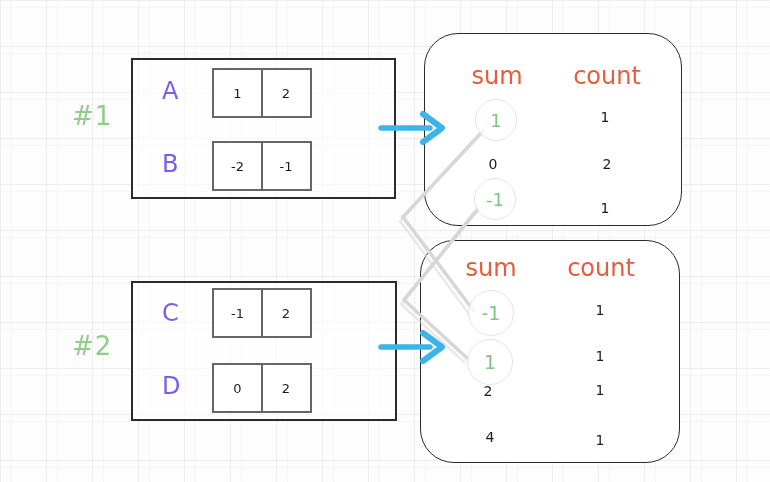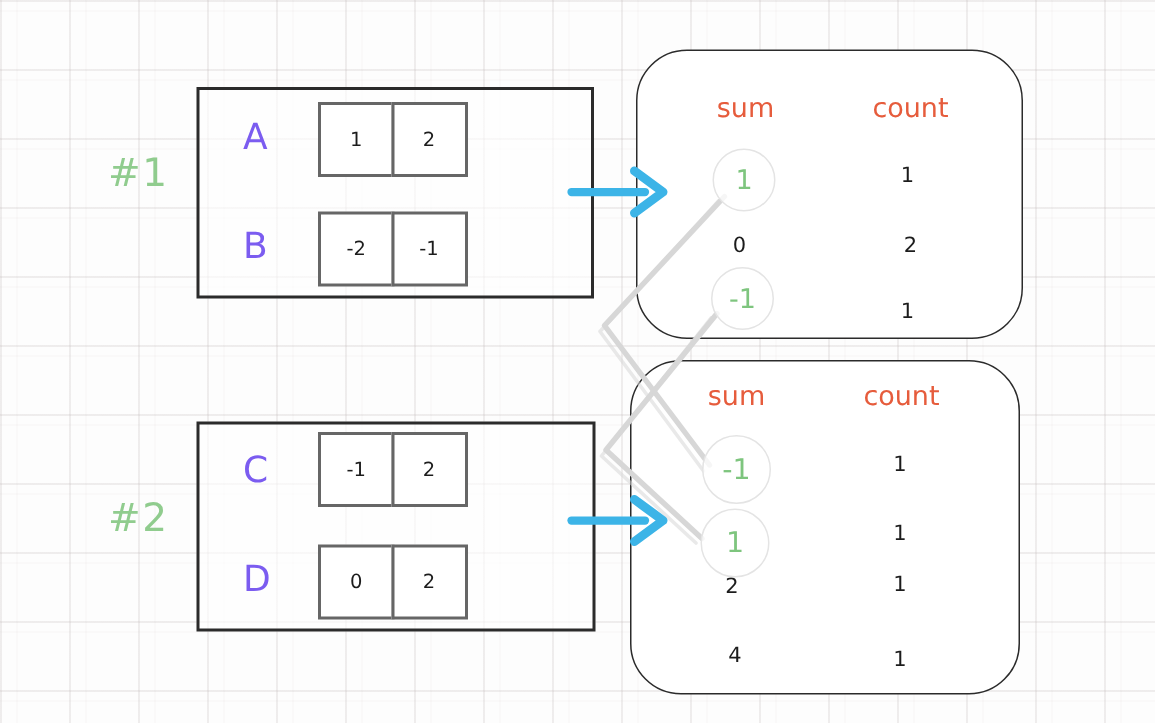--- a/index.html
+++ b/index.html
@@ -26,21 +26,21 @@
   .cells{position:absolute;z-index:5;display:flex;}
   .cell{
     width:51px;height:50px;border:2.5px solid #666;background:#fff;margin-right:-2.5px;
     display:flex;align-items:center;justify-content:center;
     font-size:13px;color:#1c1c1c;box-sizing:border-box;
   }
   .rbox{
     position:absolute;z-index:1;border:1.8px solid #2b2b2b;border-radius:34px;
     background:#fff;box-sizing:border-box;
   }
-  .rhead{position:absolute;z-index:5;width:80px;text-align:center;color:#e65c3c;font-size:18px;}
+  .rhead{position:absolute;z-index:5;width:80px;text-align:center;color:#e65c3c;font-size:24px;}
   .val{position:absolute;z-index:5;width:40px;text-align:center;color:#1c1c1c;font-size:14px;}
   .circ{
     position:absolute;z-index:6;border:1.6px solid #e4e4e4;border-radius:50%;
     display:flex;align-items:center;justify-content:center;
     color:#7ec57e;background:rgba(255,255,255,0.78);
     box-sizing:border-box;
   }
   .circ.c42{width:42px;height:42px;font-size:18px;}
   .circ.c46{width:46px;height:46px;font-size:19px;}
   .overlay{position:absolute;left:0;top:0;z-index:4;pointer-events:none;}

